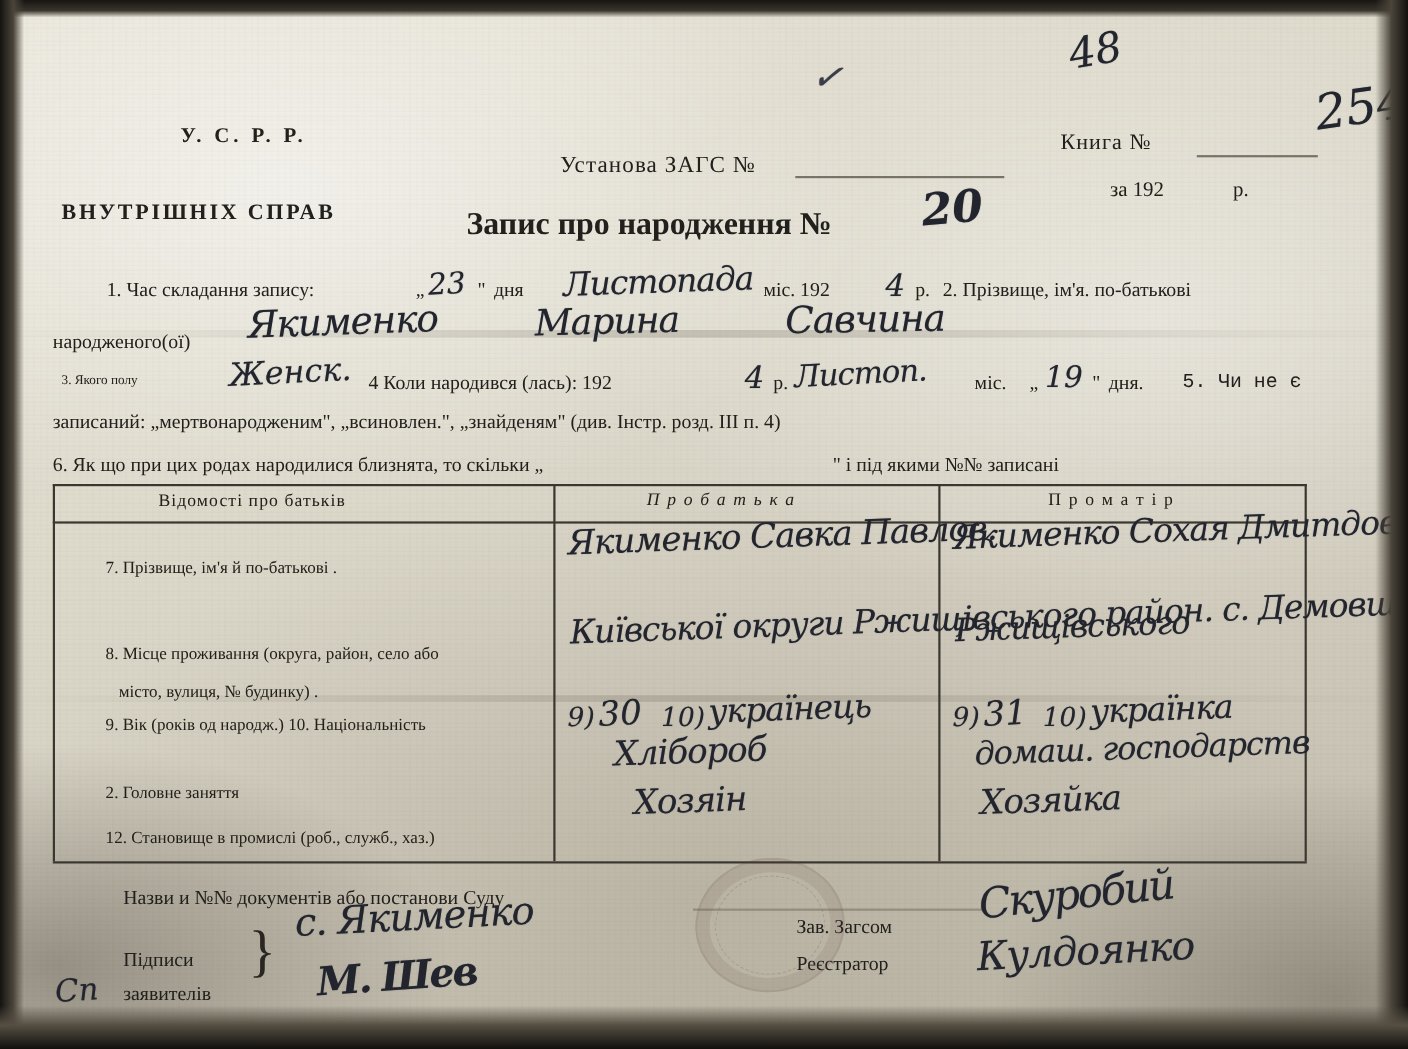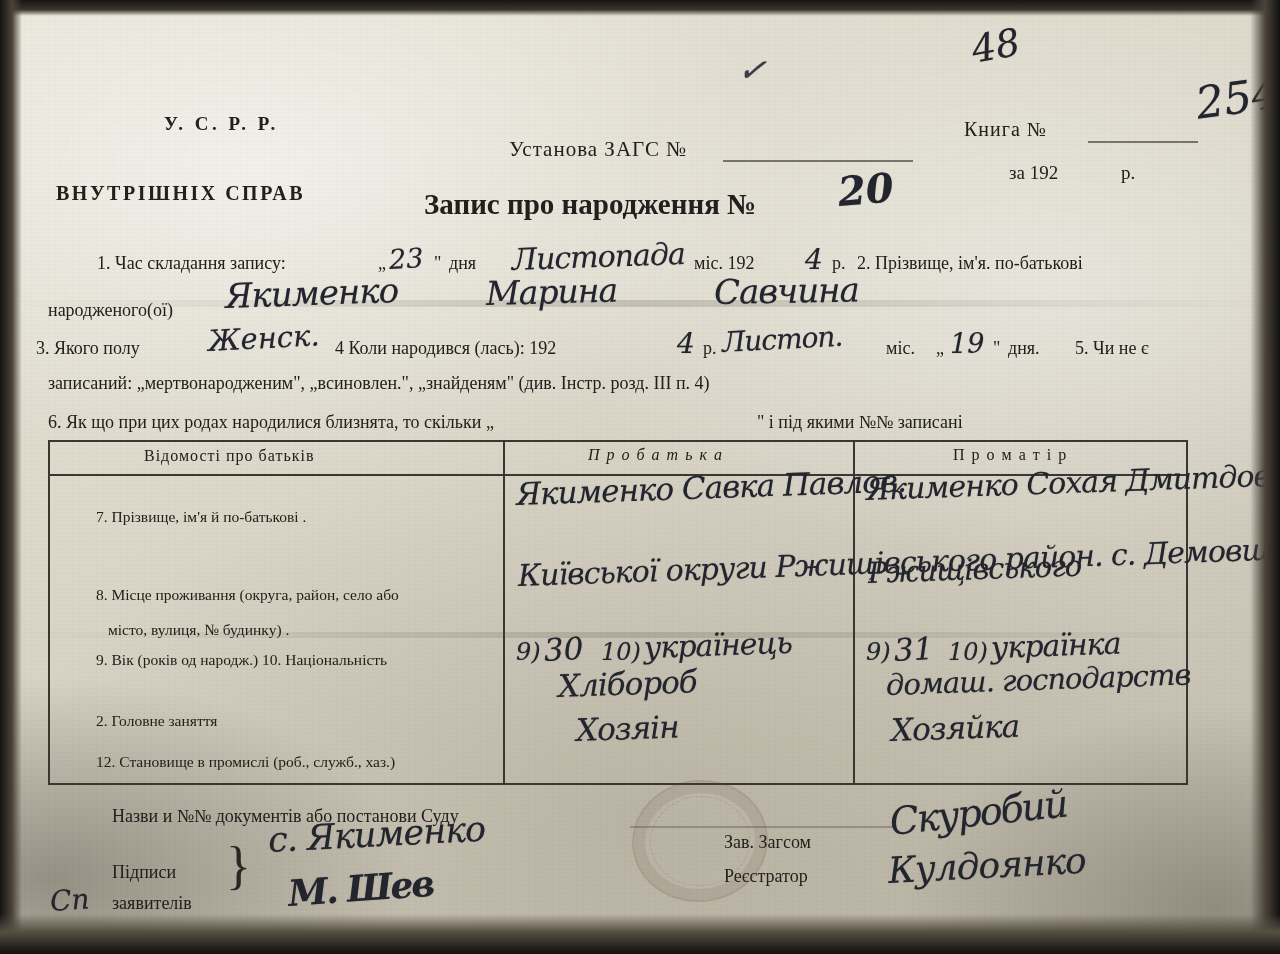--- a/index.html
+++ b/index.html
@@ -158,32 +158,32 @@
   <div class="print" style="left:694px; top:253px; font-size:18px;">міс. 192</div>
   <div class="hand" style="left:805px; top:243px; font-size:28px;">4</div>
   <div class="print" style="left:832px; top:253px; font-size:18px;">р.</div>
   <div class="print" style="left:857px; top:253px; font-size:18px;">2. Прізвище, ім'я. по-батькові</div>
 
   <div class="print" style="left:48px; top:300px; font-size:18px;">народженого(ої)</div>
   <div class="hand" style="left:225px; top:276px; font-size:34px; transform:rotate(-2deg); letter-spacing:-1px;">Якименко</div>
   <div class="hand" style="left:486px; top:274px; font-size:33px; transform:rotate(-1.5deg); letter-spacing:-1px;">Марина</div>
   <div class="hand" style="left:714px; top:272px; font-size:34px; transform:rotate(-1deg); letter-spacing:-1px;">Савчина</div>
 
-  <div class="print" style="left:36px; top:338px; font-size:18px;">3. Якого полу</div>
+  <div class="print" style="left:56px; top:338px; font-size:12px;">3. Якого полу</div>
   <div class="hand" style="left:208px; top:324px; font-size:29px; transform:rotate(-3deg);">Женск.</div>
   <div class="print" style="left:335px; top:338px; font-size:18px;">4 Коли народився (лась): 192</div>
   <div class="hand" style="left:677px; top:327px; font-size:28px;">4</div>
   <div class="print" style="left:703px; top:338px; font-size:18px;">р.</div>
   <div class="hand" style="left:722px; top:326px; font-size:28px; transform:rotate(-3deg); letter-spacing:-1px;">Листоп.</div>
   <div class="print" style="left:886px; top:338px; font-size:18px;">міс.</div>
   <div class="print" style="left:936px; top:338px; font-size:18px;">„</div>
   <div class="hand" style="left:950px; top:328px; font-size:27px;">19</div>
   <div class="print" style="left:993px; top:338px; font-size:18px;">"</div>
   <div class="print" style="left:1008px; top:338px; font-size:18px;">дня.</div>
-  <div class="print" style="left:1075px; top:338px; font-size:18px;">5. Чи не є</div>
+  <div class="print" style="left:1075px; top:338px; font-size:18px;font-family:Liberation Mono, monospace;">5. Чи не є</div>
 
   <div class="print" style="left:48px; top:373px; font-size:18px;">записаний: „мертвонародженим", „всиновлен.",  „знайденям" (див. Інстр. розд. III п. 4)</div>
 
   <div class="print" style="left:48px; top:412px; font-size:18px;">6. Як що при цих родах народилися близнята, то скільки „</div>
   <div class="print" style="left:757px; top:412px; font-size:18px;">" і під якими №№ записані</div>
 
   <div id="tbl">
 
     <div class="line-h" style="left:0;   top:0;   width:1140px;"></div>
     <div class="line-h" style="left:0;   top:34px;width:1140px;"></div>

